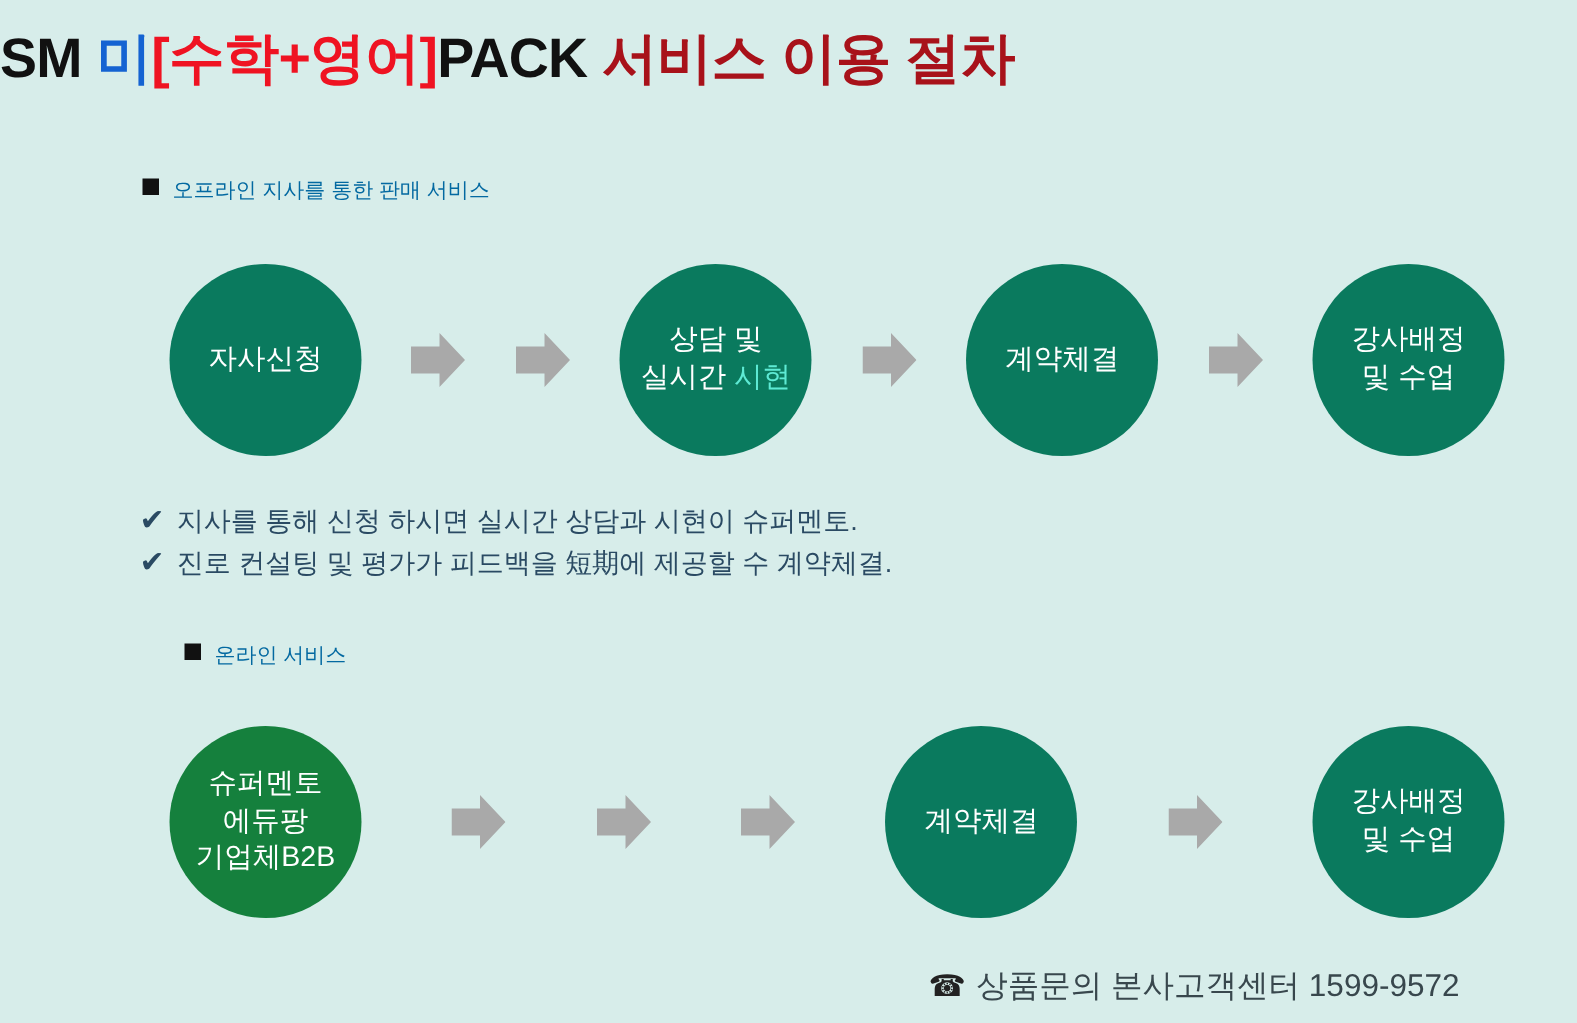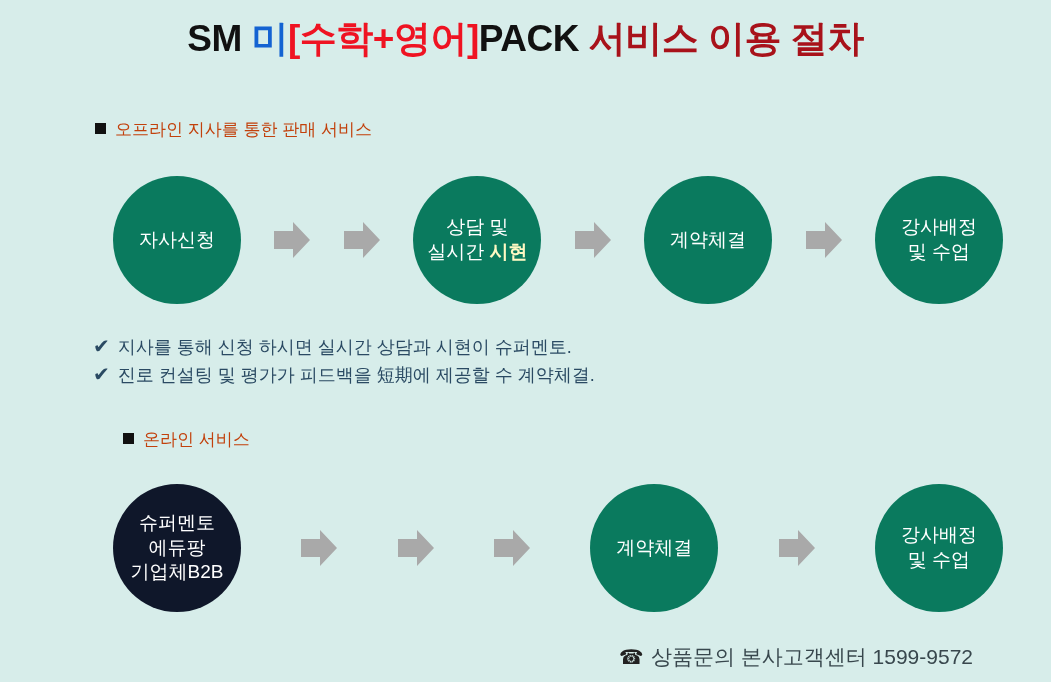--- a/index.html
+++ b/index.html
@@ -15,40 +15,39 @@
     overflow: hidden;
     position: relative;
   }
 
   
   .title-bar {
     position: absolute;
     top: 14px;
     left: 0;
     width: 1051px;
-    text-align: center;
     white-space: nowrap;
   }
   .title-bar span {
     font-size: 37px;
     font-weight: bold;
     letter-spacing: -0.5px;
     vertical-align: baseline;
   }
   .t-black  { color: #111111; }
   .t-blue   { color: #1463d2; }
   .t-red    { color: #ef1322; }
   .t-darkred{ color: #a8121a; }
 
   
   .section-head {
     position: absolute;
     left: 95px;
-    font-size: 17px;
-    color: #c2410c;
+    font-size: 14px;
+    color: #0369a1;
     font-weight: normal;
     white-space: nowrap;
   }
   .section-head .sq {
     display: inline-block;
     width: 11px;
     height: 11px;
     background: #111111;
     margin-right: 9px;
     vertical-align: 1px;
@@ -74,31 +73,31 @@
     height: 128px;
     border-radius: 50%;
     display: flex;
     flex-direction: column;
     align-items: center;
     justify-content: center;
     flex: 0 0 auto;
     box-sizing: border-box;
   }
   .node.green { background: #0a7a5e; }
-  .node.red   { background: #0f172a; }
+  .node.red   { background: #15803d; }
   .node .line {
     color: #ffffff;
     font-size: 19px;
     line-height: 1.30;
     white-space: nowrap;
     text-align: center;
   }
   .node .line .hl {
-    color: #fef9c3;
-    font-weight: bold;
+    color: #5eead4;
+    font-weight: normal;
   }
 
   
   .arrow {
     flex: 0 0 auto;
     width: 36px;
     height: 40px;
     position: relative;
   }
   .arrow svg { display: block; }

